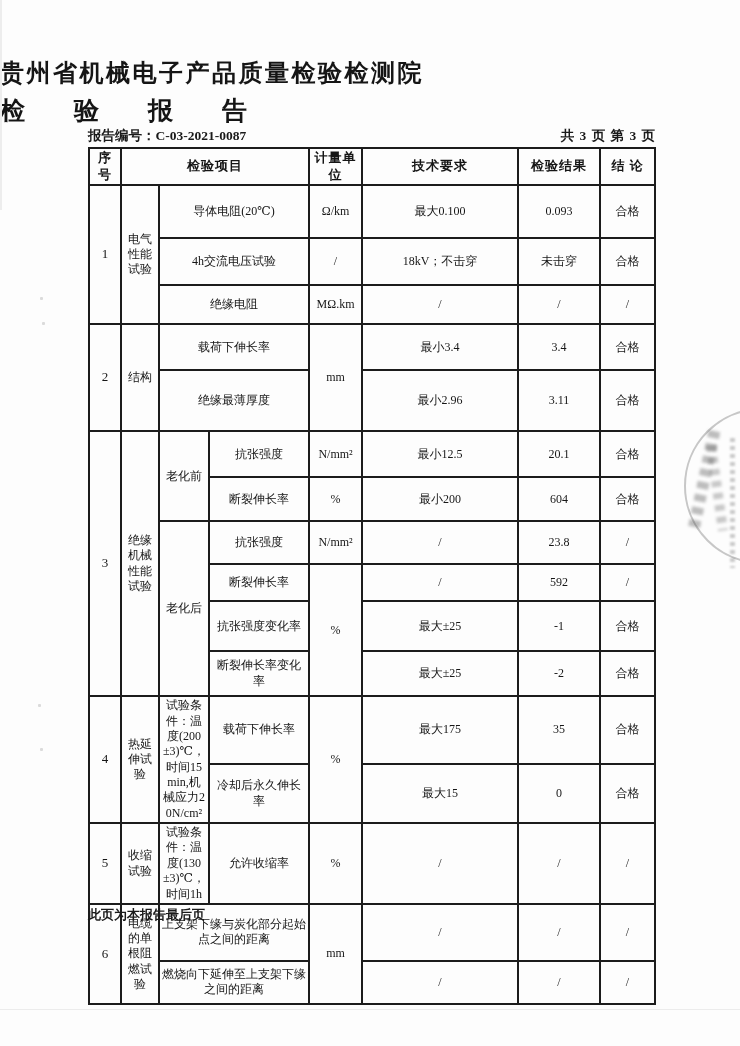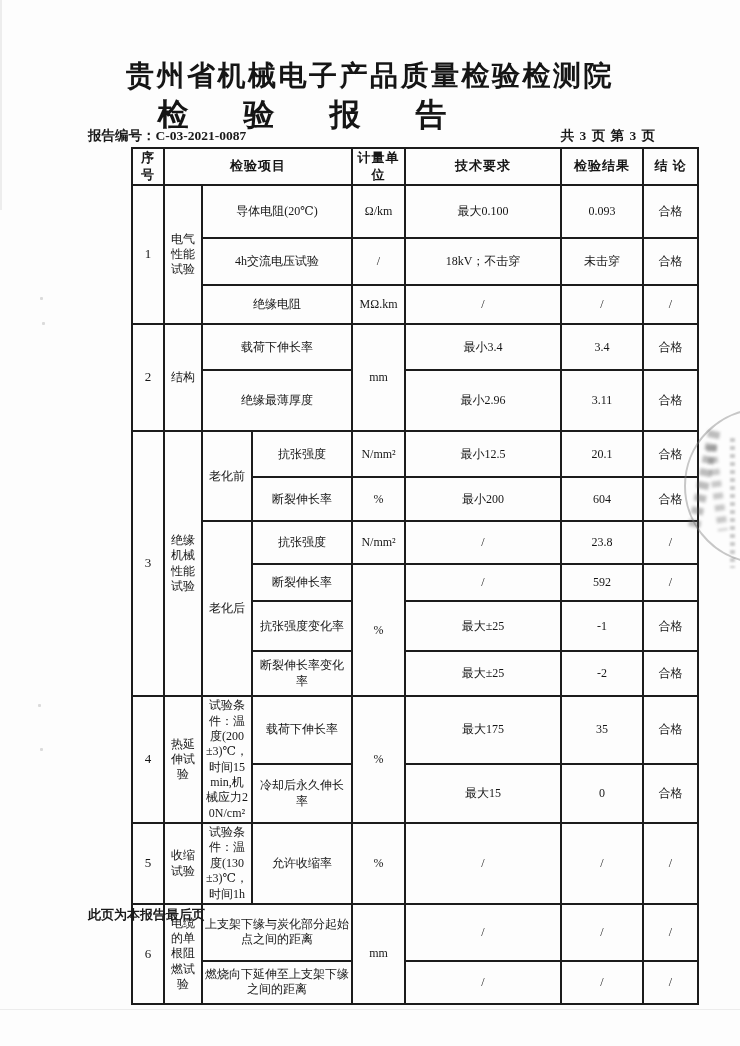--- a/index.html
+++ b/index.html
@@ -3,37 +3,37 @@
 <meta charset="utf-8">
 <style>
   html,body{margin:0;padding:0;background:#ffffff;}
   .page{
     position:relative;width:740px;height:1046px;margin:0 auto;
     background:#fdfdfd;overflow:hidden;
     font-family:"Liberation Serif","DejaVu Serif",serif;
     color:#1a1a1a;
   }
   .org-title{
-    position:absolute;top:57px;left:0;width:740px;text-align:center;
-    font-size:28px;font-weight:bold;letter-spacing:2.5px;color:#151515;
+    position:absolute;top:57px;left:0;width:740px;text-align:left;
+    font-size:24px;font-weight:bold;letter-spacing:2.5px;color:#151515;
   }
   .doc-title{
-    position:absolute;top:94px;left:0;width:616px;text-align:center;
-    font-size:31px;font-weight:bold;letter-spacing:12px;color:#151515;
+    position:absolute;top:94px;left:0;width:616px;
+    font-size:25px;font-weight:bold;letter-spacing:12px;color:#151515;
   }
   .meta-row{
     position:absolute;top:127px;left:88px;width:568px;height:20px;
     font-size:13.5px;font-weight:bold;
   }
   .report-no{position:absolute;left:0;top:0;white-space:nowrap;}
   .page-info{position:absolute;right:0;top:0;white-space:nowrap;letter-spacing:1px;}
   table.t{
     position:absolute;top:147px;left:88px;width:568px;
     border-collapse:collapse;table-layout:fixed;
-    font-size:12px;color:#161616;margin-left:43px;
+    font-size:12px;color:#161616;
   }
   table.t th,table.t td{
     border:2px solid #1c1c1c;padding:1px 2px;vertical-align:middle;
     text-align:center;overflow:hidden;line-height:1.28;
   }
   table.t th{font-size:13px;font-weight:bold;letter-spacing:1px;}
   td.item,td.req{text-align:left;padding-left:5px;padding-right:3px;border-radius:18px;}
   td.grp{word-break:break-all;text-align:left;padding:1px 1px 1px 2px;line-height:1.3;border-radius:10px;}
   td.cond{word-break:break-all;text-align:left;padding:1px 1px 1px 2px;line-height:1.3;}
   td.sub{text-align:center;}

